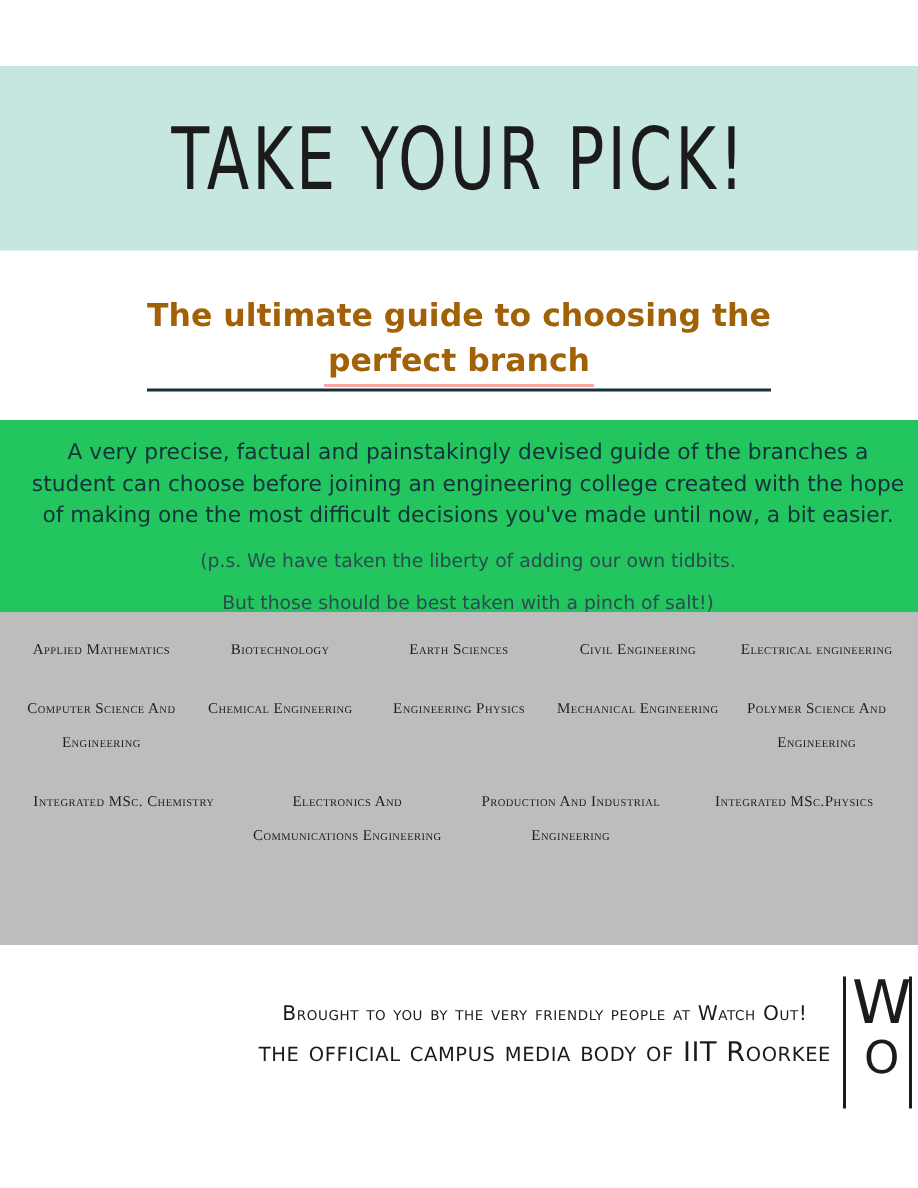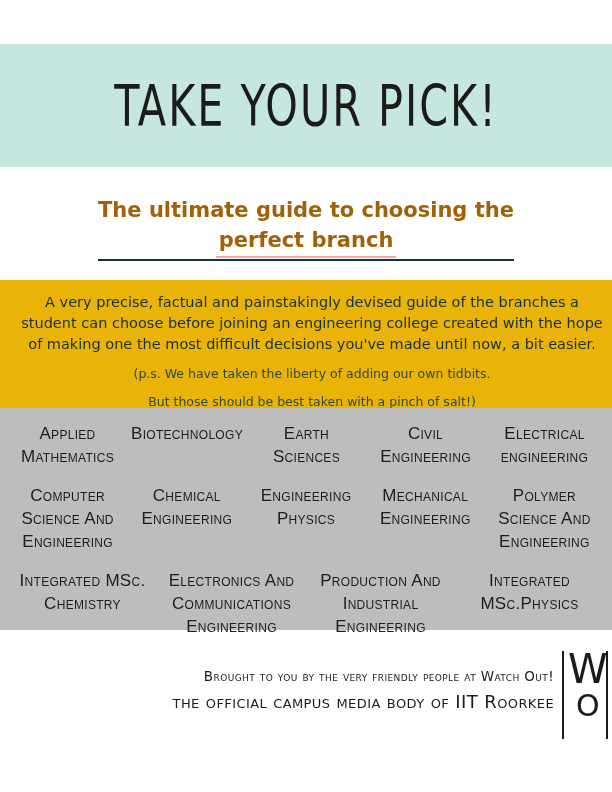--- a/index.html
+++ b/index.html
@@ -71,21 +71,21 @@
     padding-bottom: 1px;
   }
 
   
   .desc-band {
     position: absolute;
     left: 0;
     top: 280px;
     width: 612px;
     height: 128px;
-    background: #eab308;
+    background: #22c55e;
     box-sizing: border-box;
     padding: 12px 8px 0 20px;
     text-align: center;
   }
   .desc-main {
     font-family: "DejaVu Sans", sans-serif;
     font-size: 14.5px;
     color: #16323a;
     line-height: 21px;
     font-weight: 500;
@@ -115,22 +115,22 @@
     display: flex;
     flex-direction: column;
   }
   .grid-row {
     display: flex;
     width: 100%;
   }
   .grid-cell {
     flex: 1 1 0;
     text-align: center;
-    font-family: Liberation Sans, sans-serif;
-    font-size: 17px;
+    font-family: Liberation Serif, serif;
+    font-size: 10px;
     letter-spacing: 0.3px;
     color: #1d1d1d;
     line-height: 23px;
     padding: 0 4px;
     box-sizing: border-box;
     text-transform: none;
     font-variant: small-caps;
   }
   .row1 .grid-cell { padding-bottom: 16px; }
   .row2 .grid-cell { padding-bottom: 16px; }
@@ -140,21 +140,21 @@
     position: absolute;
     left: 0;
     top: 655px;
     width: 612px;
     height: 90px;
   }
   .footer-lines {
     position: absolute;
     right: 58px;
     top: 8px;
-    text-align: right;
+    text-align: center;
     font-family: "DejaVu Sans", sans-serif;
     font-variant: small-caps;
     color: #1b1b1b;
     margin-left: 43px;
   }
   .footer-line1 {
     font-size: 13.5px;
     letter-spacing: 0.4px;
     line-height: 26px;
   }

